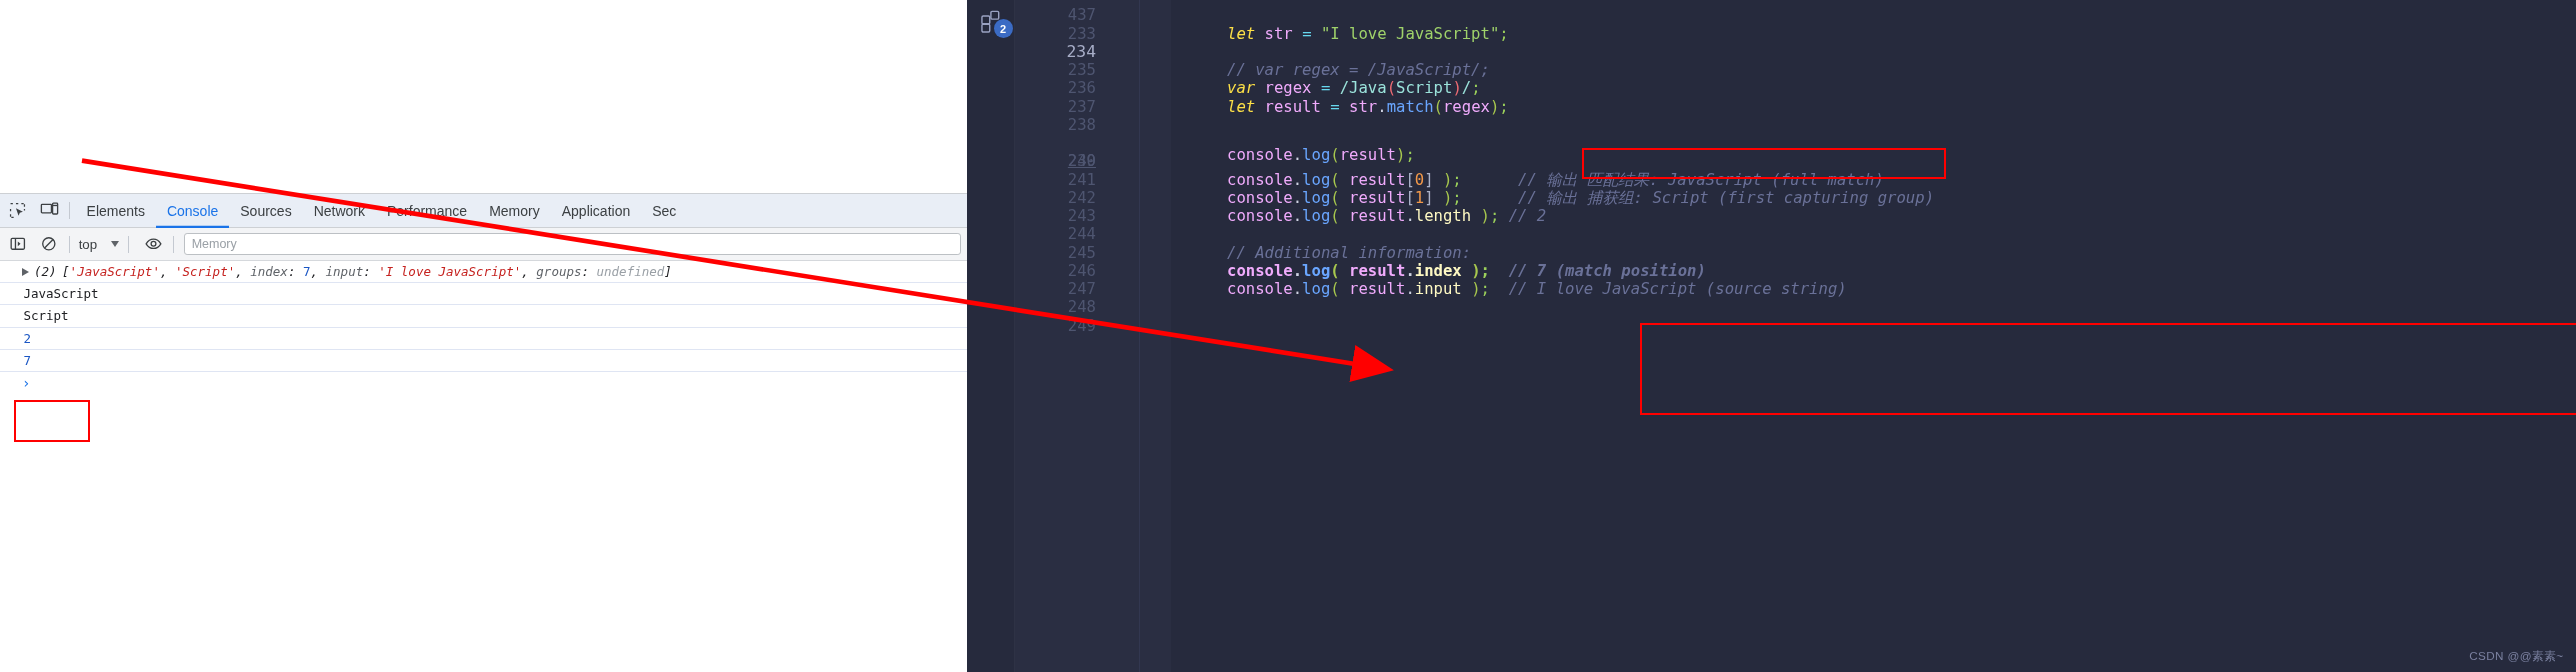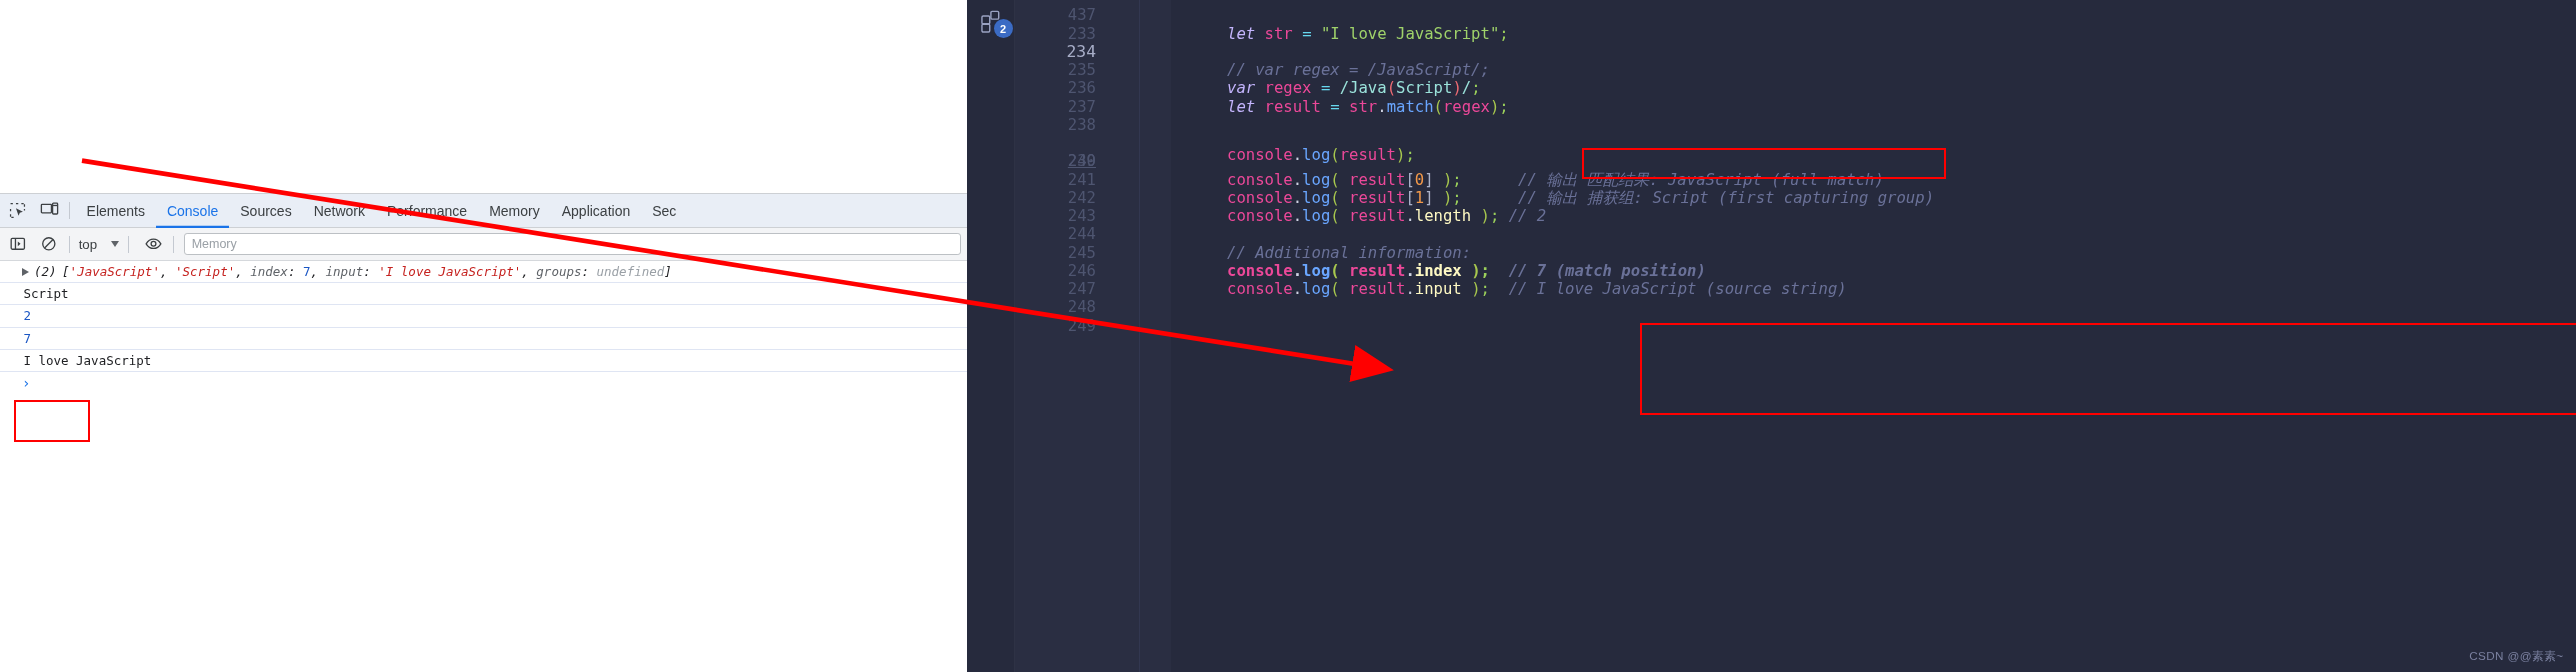--- a/index.html
+++ b/index.html
@@ -94,22 +94,22 @@
     font-family:"DejaVu Sans Mono", monospace; font-size:15.6px; color:#4e5570;
     line-height: 18px;
   }
   .ln.current { color:#a7adc7; font-size:16.4px; }
 
   .cl {
     position:absolute; left:56px;
     font-family:"DejaVu Sans Mono", monospace; font-size:15.6px;
     line-height:18px; white-space:pre;
   }
-  .kw      { color:#c4b5fd; font-style:italic; }
-  .plain   { color:#ec4899; }
+  .kw      { color:#fde047; font-style:italic; }
+  .plain   { color:#f0abfc; }
   .op      { color:#67d8ef; }
   .str     { color:#9fd26a; }
   .punc    { color:#abb2c9; }
   .comment { color:#6a7198; font-style:italic; }
   .fn      { color:#6aa6ff; }
   .paren   { color:#a7c74e; }
   .regex   { color:#9be3db; }
   .rgroup  { color:#ef6b73; }
   .prop    { color:#fef9c3; }
   .num     { color:#f2994a; }
@@ -205,36 +205,36 @@
 
     <div class="console-area">
 
       <div class="c-row first">
         <span class="tri"></span>
         <span class="mono-i" style="font-style:italic;color:#202124;">(2)</span>
         <span style="width:5.5px;"></span>
         <span id="arr-parts"><span class="tok-plain">[</span><span class="tok-str">'JavaScript'</span><span class="tok-plain">, </span><span class="tok-str">'Script'</span><span class="tok-plain">, </span><span class="tok-key">index</span><span class="tok-plain">: </span><span class="tok-num">7</span><span class="tok-plain">, </span><span class="tok-key">input</span><span class="tok-plain">: </span><span class="tok-str">'I love JavaScript'</span><span class="tok-plain">, </span><span class="tok-key">groups</span><span class="tok-plain">: </span><span class="tok-undef">undefined</span><span class="tok-plain">]</span></span>
       </div>
 
+      <div class="c-row">
+        <span>JavaScript</span>
+      </div>
 
       <div class="c-row">
         <span>Script</span>
       </div>
 
       <div class="c-row">
         <span class="c-val-num">2</span>
       </div>
 
       <div class="c-row">
         <span class="c-val-num">7</span>
       </div>
 
-      <div class="c-row">
-        <span>I love JavaScript</span>
-      </div>
 
       <div class="c-row prompt-row">
         <span class="prompt-chev">›</span>
       </div>
 
       <div class="ann-console-box"></div>
     </div>
   </div>
 
   <div class="editor">

